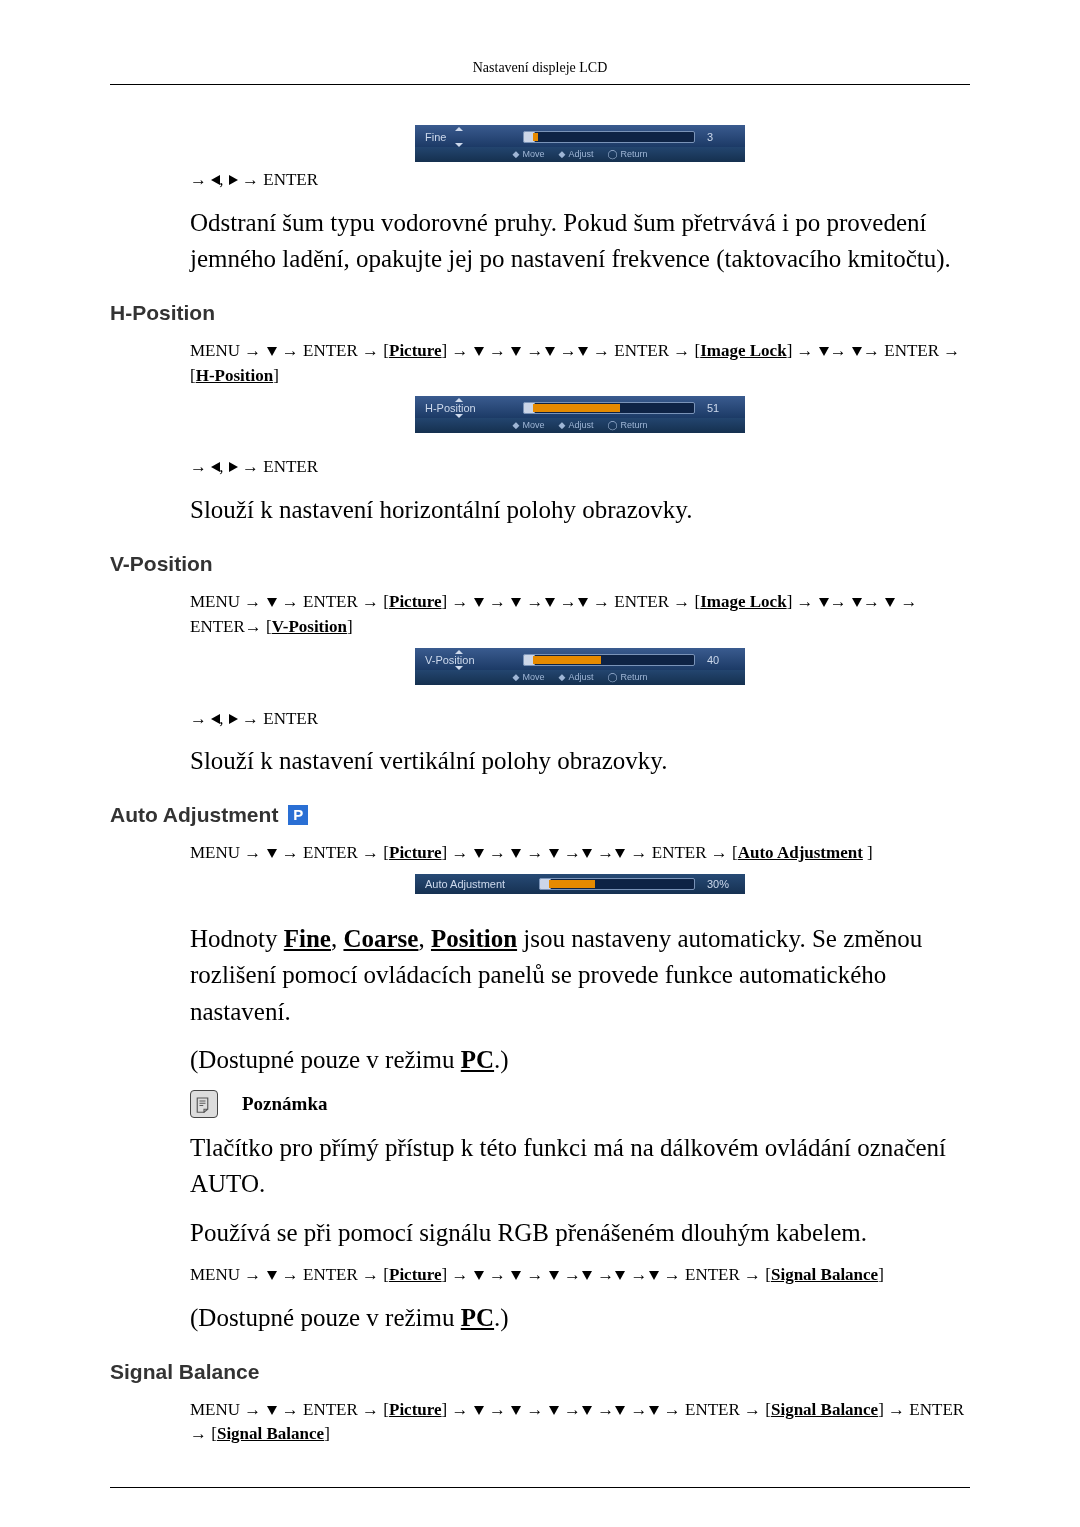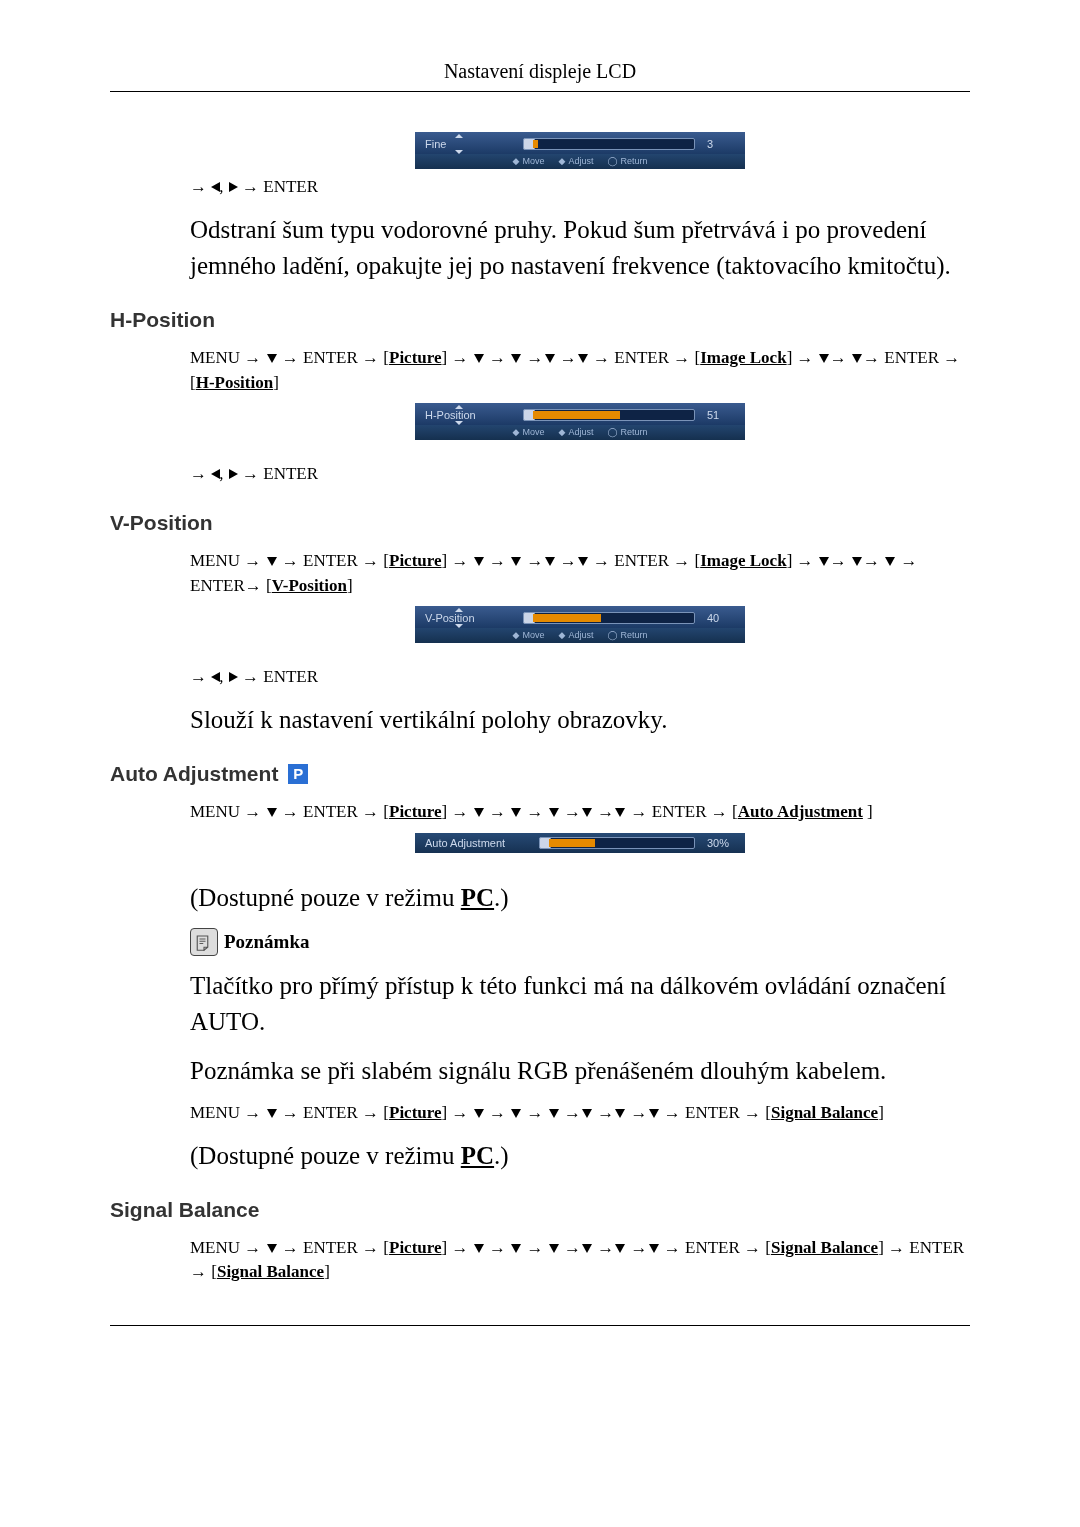--- a/index.html
+++ b/index.html
@@ -16,21 +16,21 @@
     box-sizing: border-box;
   }
   .hr-top, .hr-bottom {
     border: 0;
     border-top: 1px solid #000;
     margin: 0 0 8px 0;
   }
   .hr-bottom { margin: 40px 0 0 0; }
   .header-title {
     text-align: center;
-    font-size: 20px;
+    font-size: 14px;
     margin-bottom: 8px;
   }
   .content {
     margin-top: 40px;
   }
   .indent {
     margin-left: 80px;
   }
   .h2 {
     font-family: Arial, sans-serif;
@@ -85,21 +85,21 @@
   }
   .comma { margin: 0 1px 0 -1px; }
   .para {
     font-size: 25px;
     line-height: 1.45;
     margin: 12px 0;
   }
   .note-row {
     display: flex;
     align-items: center;
-    gap: 6px;
+    gap: 24px;
   }
   .note-icon {
     width: 26px;
     height: 26px;
     border: 1px solid #444;
     border-radius: 4px;
     background: #ddd;
     display: flex;
     align-items: center;
     justify-content: center;
@@ -235,20 +235,21 @@
         </div>
         <div class="osd-hint">
           <span>◆ <span>Move</span></span>
           <span>◆ <span>Adjust</span></span>
           <span>◯ <span>Return</span></span>
         </div>
       </div>
       <div class="nav-line" style="margin-top:22px">
         → <span class="tri-left"></span><span class="comma">,</span> <span class="tri-right"></span> → <span>ENTER</span>
       </div>
+      <div class="para">Slouží k nastavení horizontální polohy obrazovky.</div>
     </div>
 
     <div class="h2">V-Position</div>
     <div class="indent">
       <div class="nav-line">
         <span>MENU</span> → <span class="tri-down"></span> → <span>ENTER</span> → [<span class="bold">Picture</span>] → <span class="tri-down"></span> → <span class="tri-down"></span> →<span class="tri-down"></span> →<span class="tri-down"></span> → <span>ENTER</span> → [<span class="bold">Image Lock</span>] → <span class="tri-down"></span>→ <span class="tri-down"></span>→ <span class="tri-down"></span> → <span>ENTER</span>→ [<span class="bold">V-Position</span>]
       </div>
       <div class="osd">
         <div class="osd-row tall">
           <div class="osd-label">
@@ -287,36 +288,39 @@
             <span>Auto Adjustment</span>
           </div>
           <div class="osd-slider">
               <div class="osd-fill" style="width:30%"></div>
             </div>
           <div class="osd-val">30%</div>
         </div>
         <div class="osd-hint">&nbsp;</div>
       </div>
       <div class="para">
+        <span>Hodnoty </span><span class="bold">Fine</span>, <span class="bold">Coarse</span>, <span class="bold">Position</span><span> jsou nastaveny automaticky. Se změnou rozlišení pomocí ovládacích panelů se provede funkce automatického nastavení.</span>
+      </div>
+      <div class="para">
         <span>(Dostupné pouze v režimu </span><span class="bold">PC</span><span>.)</span>
       </div>
       <div class="note-row">
         <span class="note-icon">
           <svg viewBox="0 0 24 24">
               <path d="M3 4h14v15l-5 4H3z M17 19h-5v5" fill="none" stroke="#555" stroke-width="1.5"></path>
               <path d="M6 8h8M6 11h8M6 14h5" stroke="#555" stroke-width="1.3"></path>
             </svg>
         </span>
         <span class="note-label">Poznámka</span>
       </div>
       <div class="para">Tlačítko pro přímý přístup k této funkci má na dálkovém ovládání označení AUTO.</div>
     </div>
 
     <div class="indent">
-      <div class="para">Poznámka se při slabém signálu RGB přenášeném dlouhým kabelem.</div>
+      <div class="para">Používá se při pomocí signálu RGB přenášeném dlouhým kabelem.</div>
       <div class="nav-line">
         <span>MENU</span> → <span class="tri-down"></span> → <span>ENTER</span> → [<span class="bold">Picture</span>] → <span class="tri-down"></span> → <span class="tri-down"></span> → <span class="tri-down"></span> →<span class="tri-down"></span> →<span class="tri-down"></span> →<span class="tri-down"></span> → <span>ENTER</span> → [<span class="bold">Signal Balance</span>]
       </div>
       <div class="para">
         <span>(Dostupné pouze v režimu </span><span class="bold">PC</span><span>.)</span>
       </div>
     </div>
 
     <div class="h2">Signal Balance</div>
     <div class="indent">

